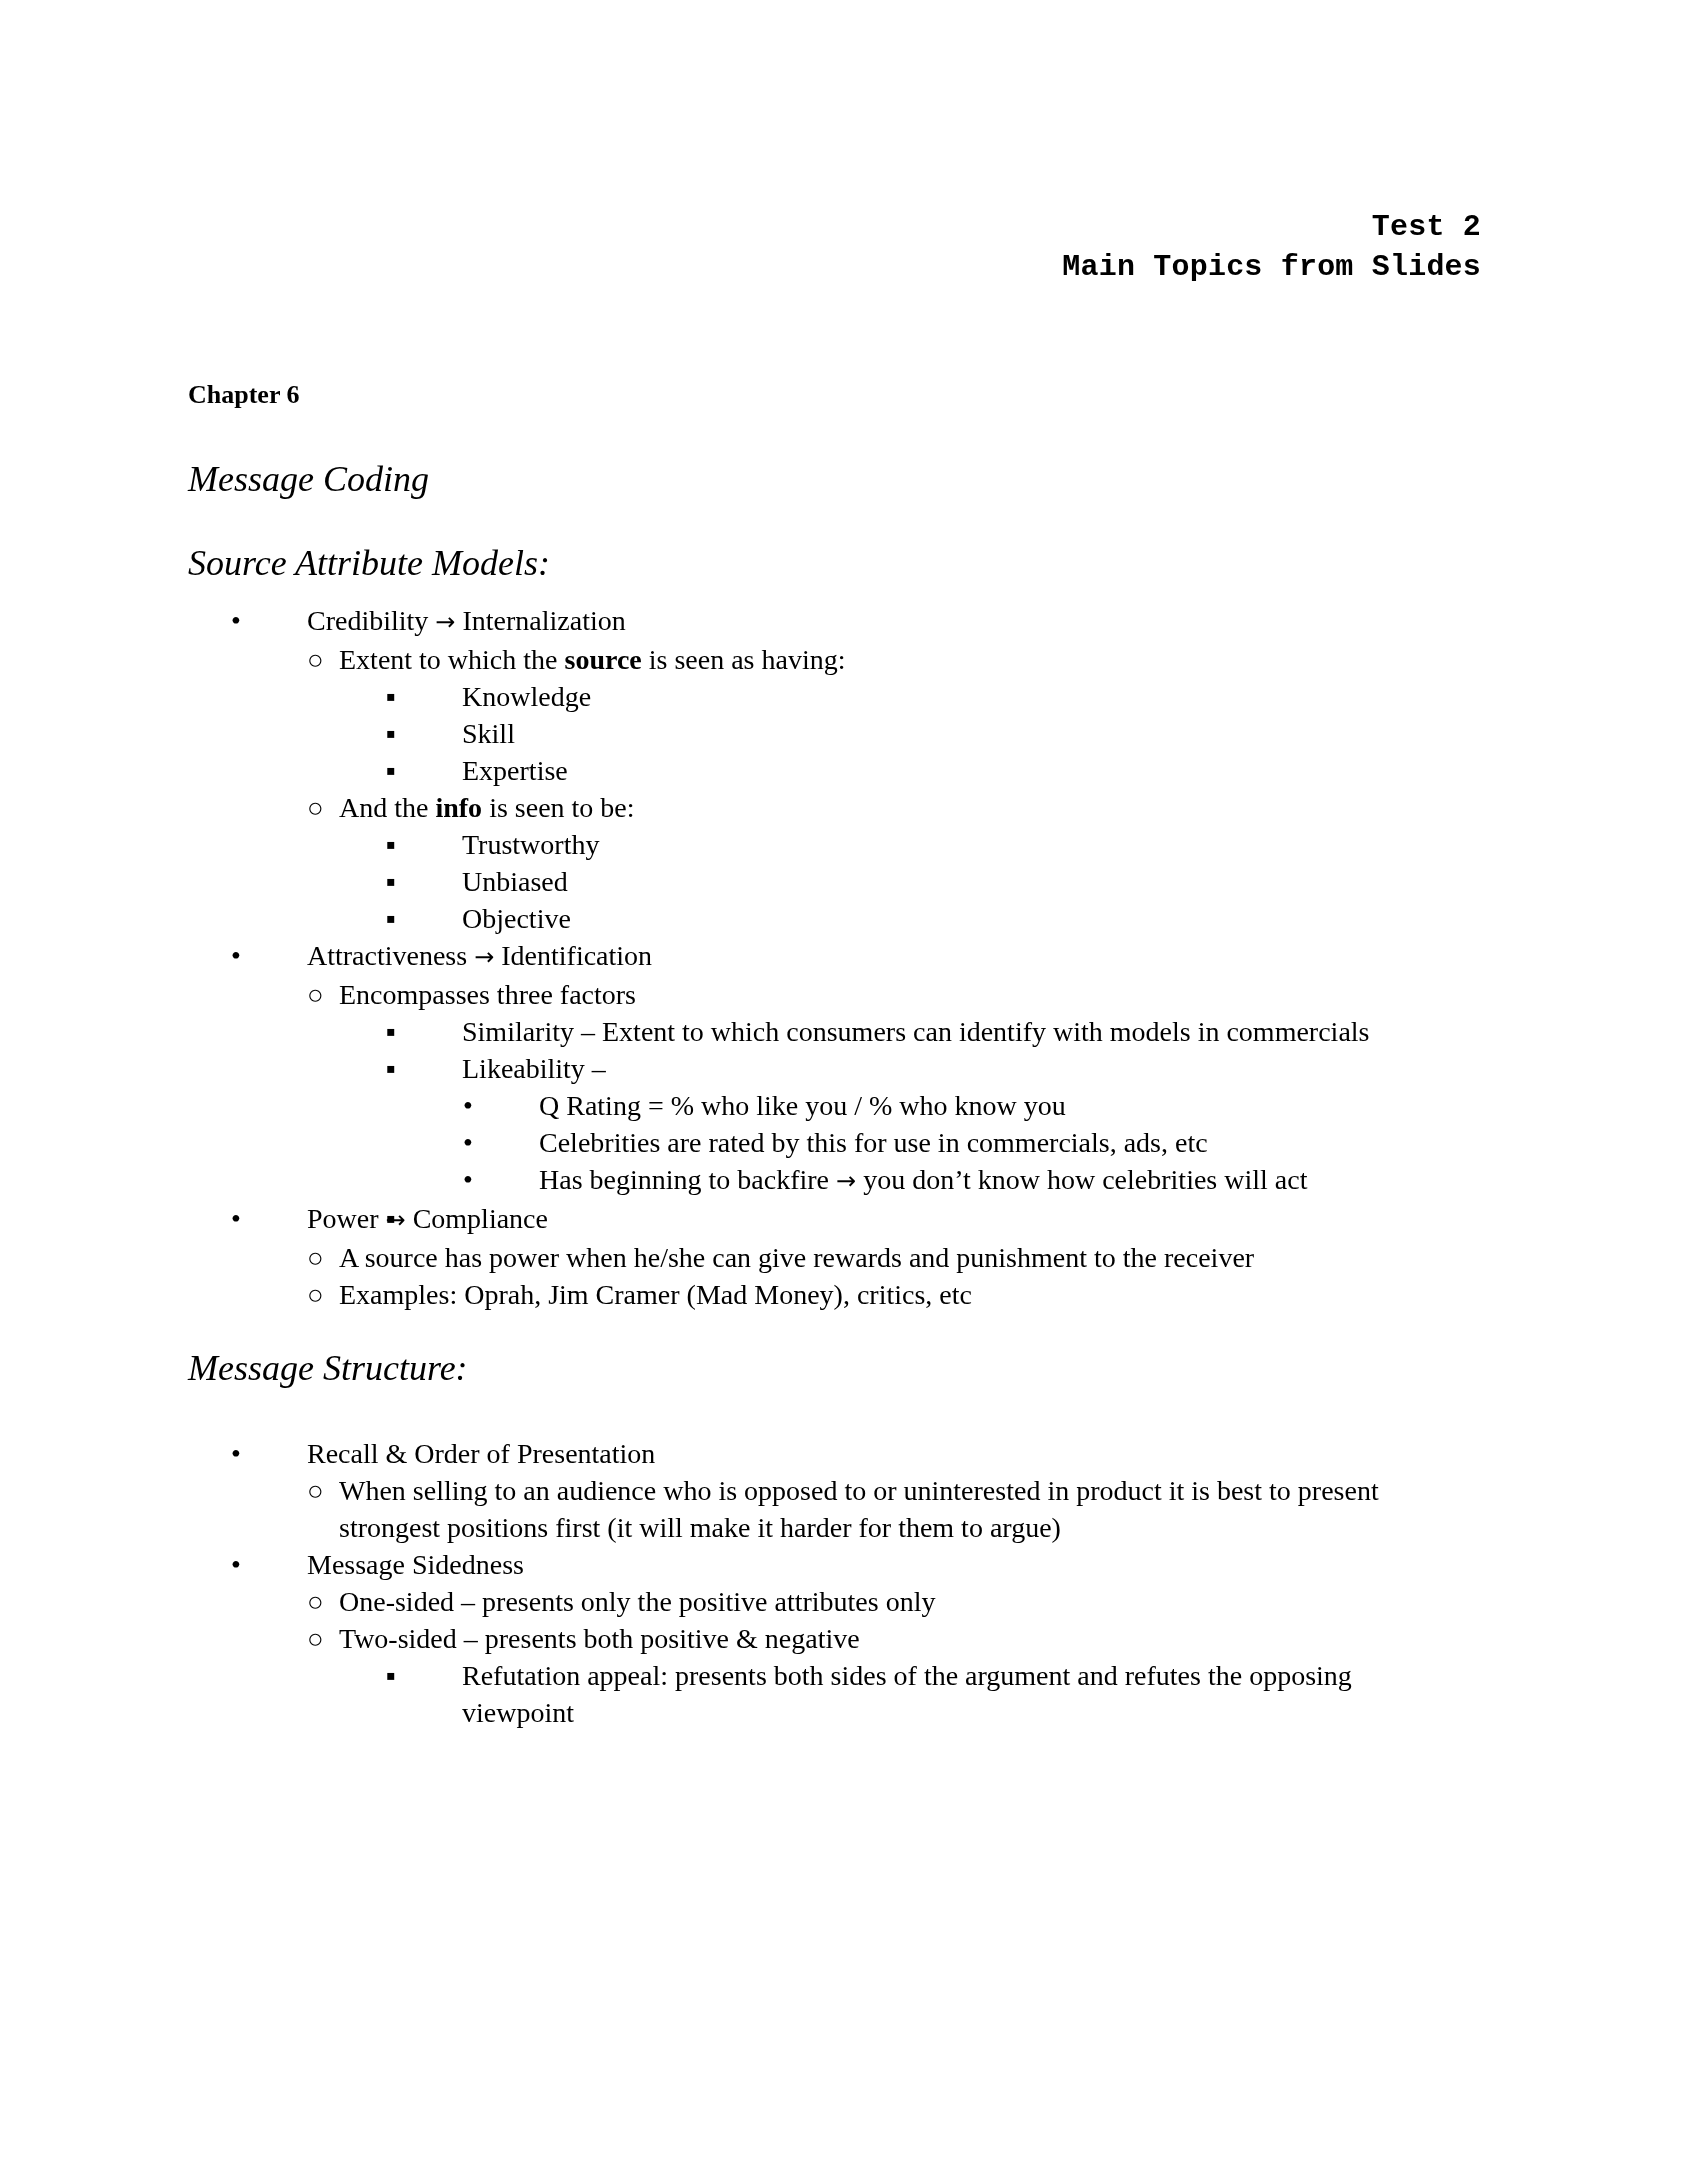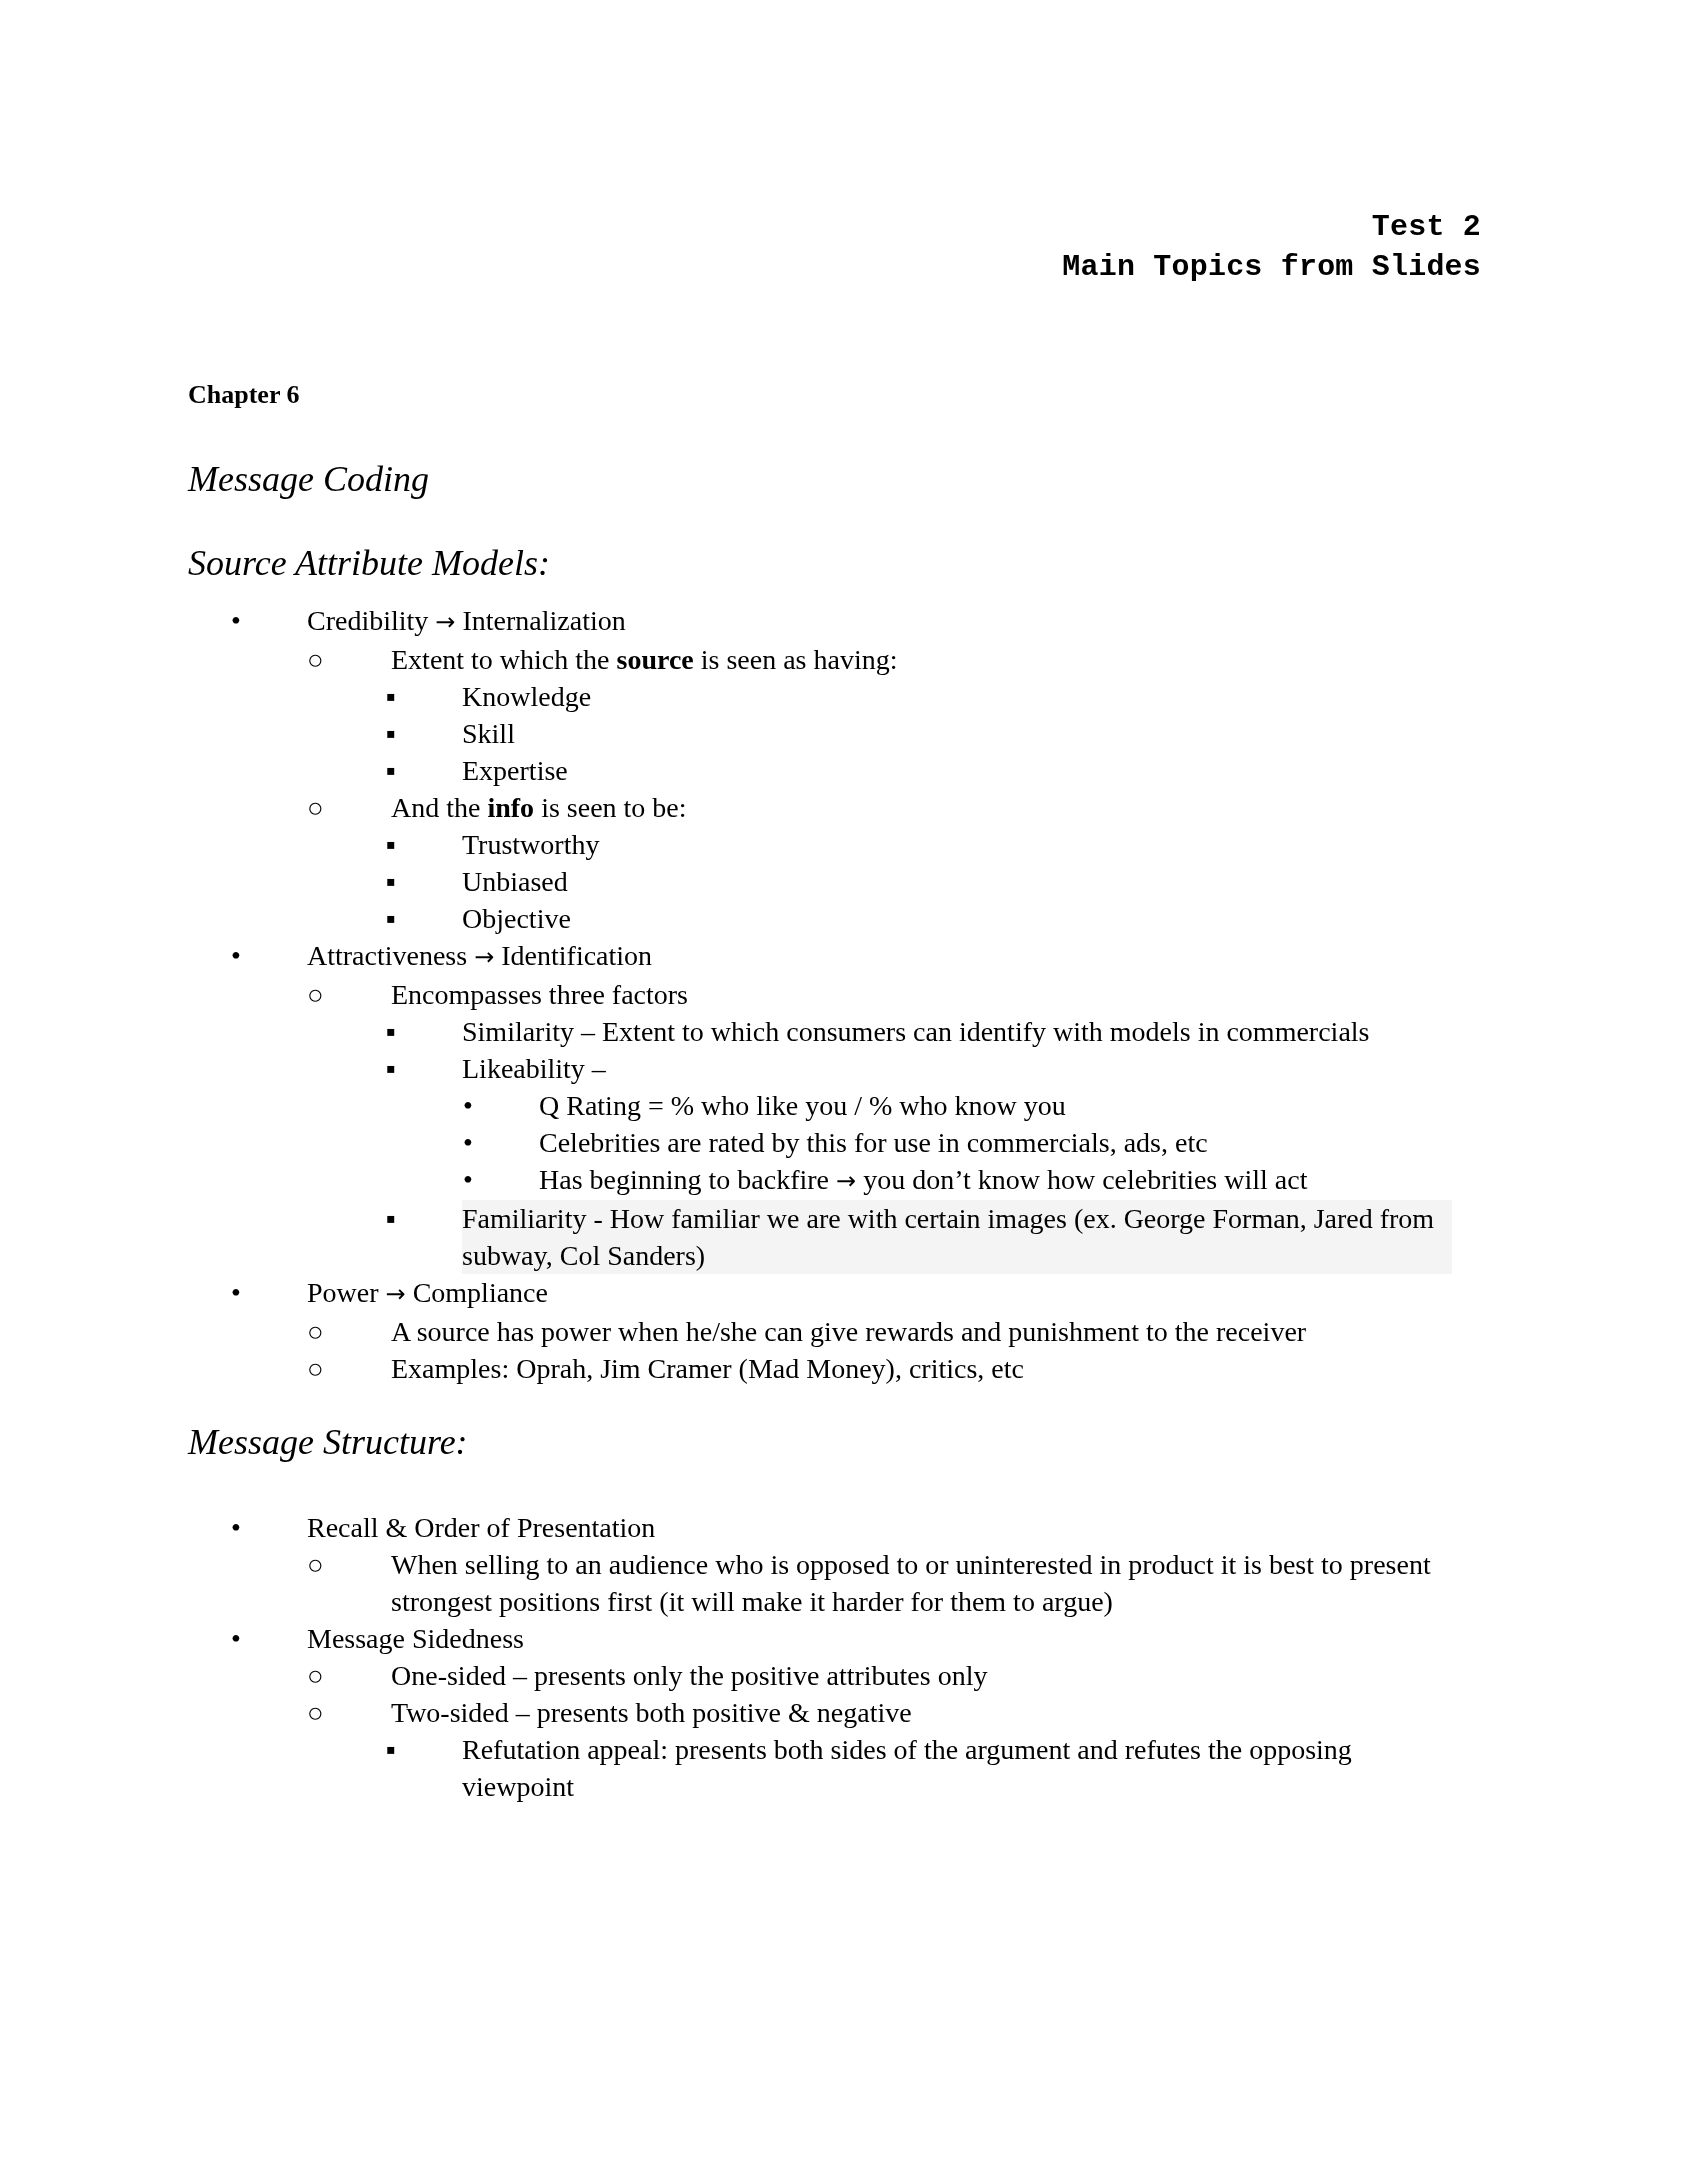--- a/index.html
+++ b/index.html
@@ -92,21 +92,21 @@
   }
   .bitem > .btext {
     display: block;
   }
 
   
   .lvl1 { margin-left: 43px;  }
   .lvl1 > .btext { margin-left: 76px; }
 
   .lvl2 { margin-left: 119px; }
-  .lvl2 > .btext { margin-left: 84px; }
+  .lvl2 > .btext { margin-left: 32px; }
 
   .lvl3 { margin-left: 198px; }
   .lvl3 > .btext { margin-left: 76px; }
 
   .lvl4 { margin-left: 275px; }
   .lvl4 > .btext { margin-left: 76px; }
 
   
   .m-disc {
     font-size: 22px;
@@ -239,21 +239,20 @@
         <span class="marker m-disc-sm"></span>
         <span class="btext">Celebrities are rated by this for use in commercials, ads, etc</span>
       </div>
       <div class="bitem lvl4">
         <span class="marker m-disc-sm"></span>
         <span class="btext" style="max-width:941px;"><span>Has beginning to backfire </span><span class="arrow">→</span><span> you don’t know how celebrities will act</span></span>
       </div>
 
       <div class="bitem lvl3">
         <span class="marker m-square"></span>
-        <span class="btext hl" style="max-width:990px;">Familiarity  - How familiar we are with certain images (ex. George Forman, Jared from subway, Col Sanders)</span>
       </div>
 
       <div class="bitem lvl1">
         <span class="marker m-disc"></span>
         <span class="btext"><span>Power </span><span class="arrow">→</span><span> Compliance</span></span>
       </div>
 
       <div class="bitem lvl2">
         <span class="marker m-circle"></span>
         <span class="btext">A source has power when he/she can give rewards and punishment to the receiver</span>

